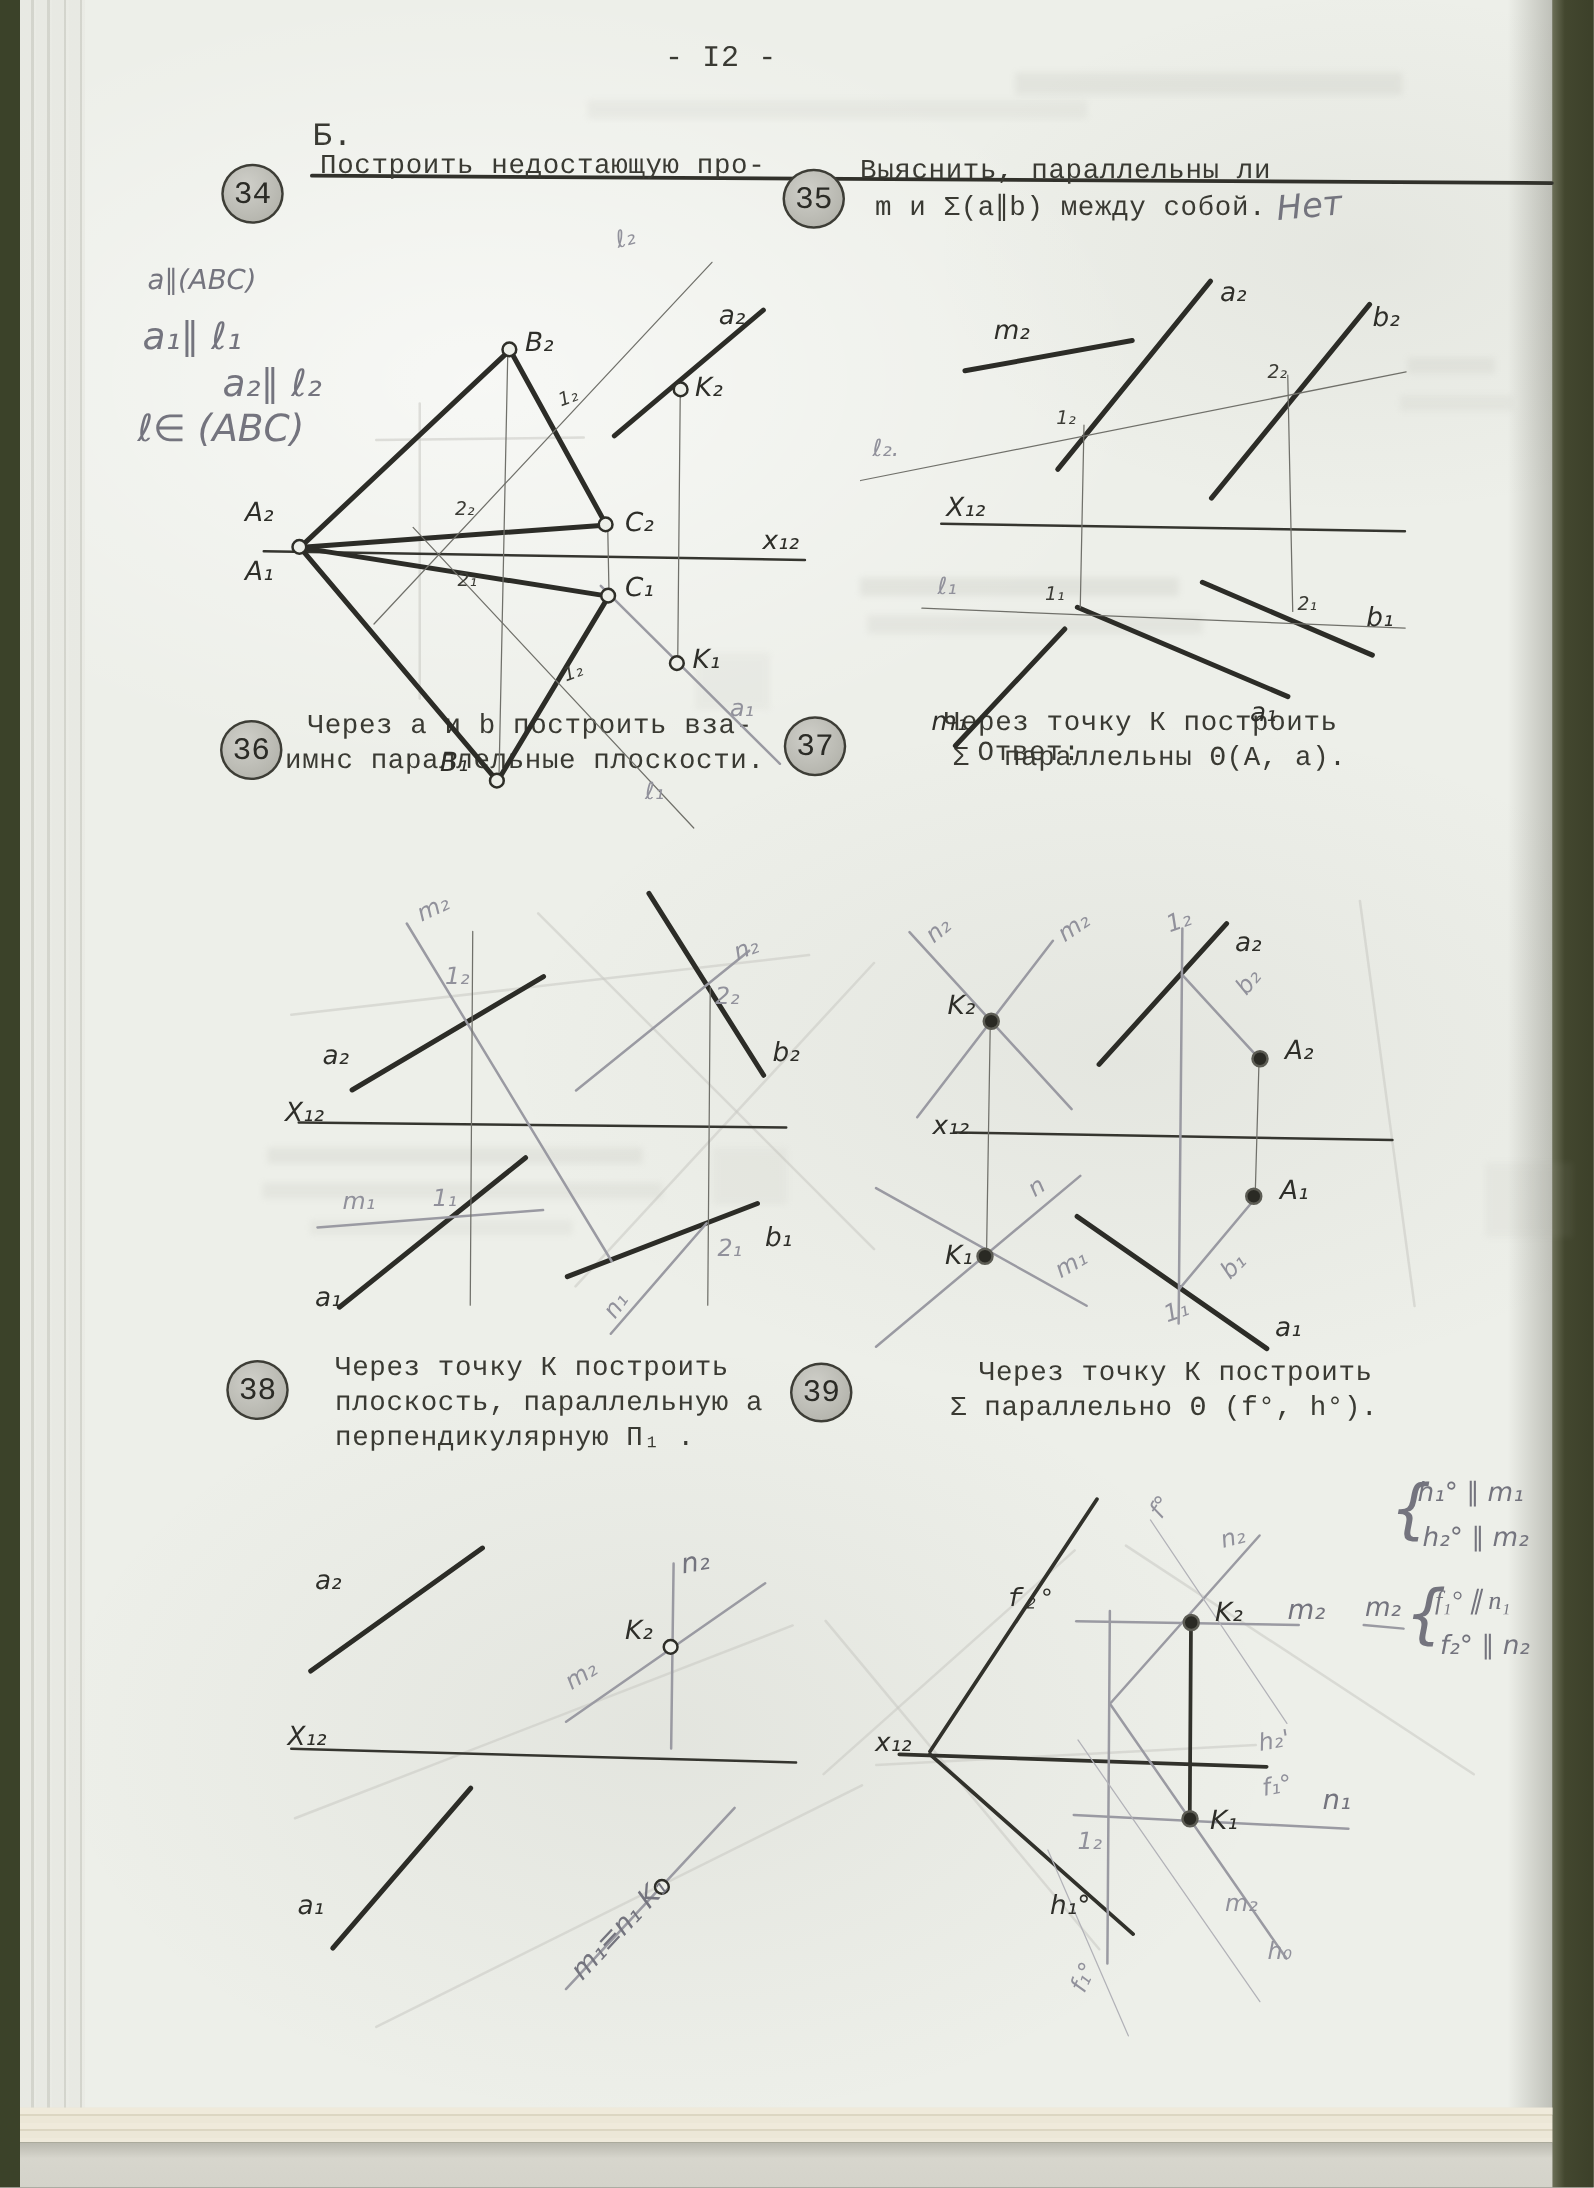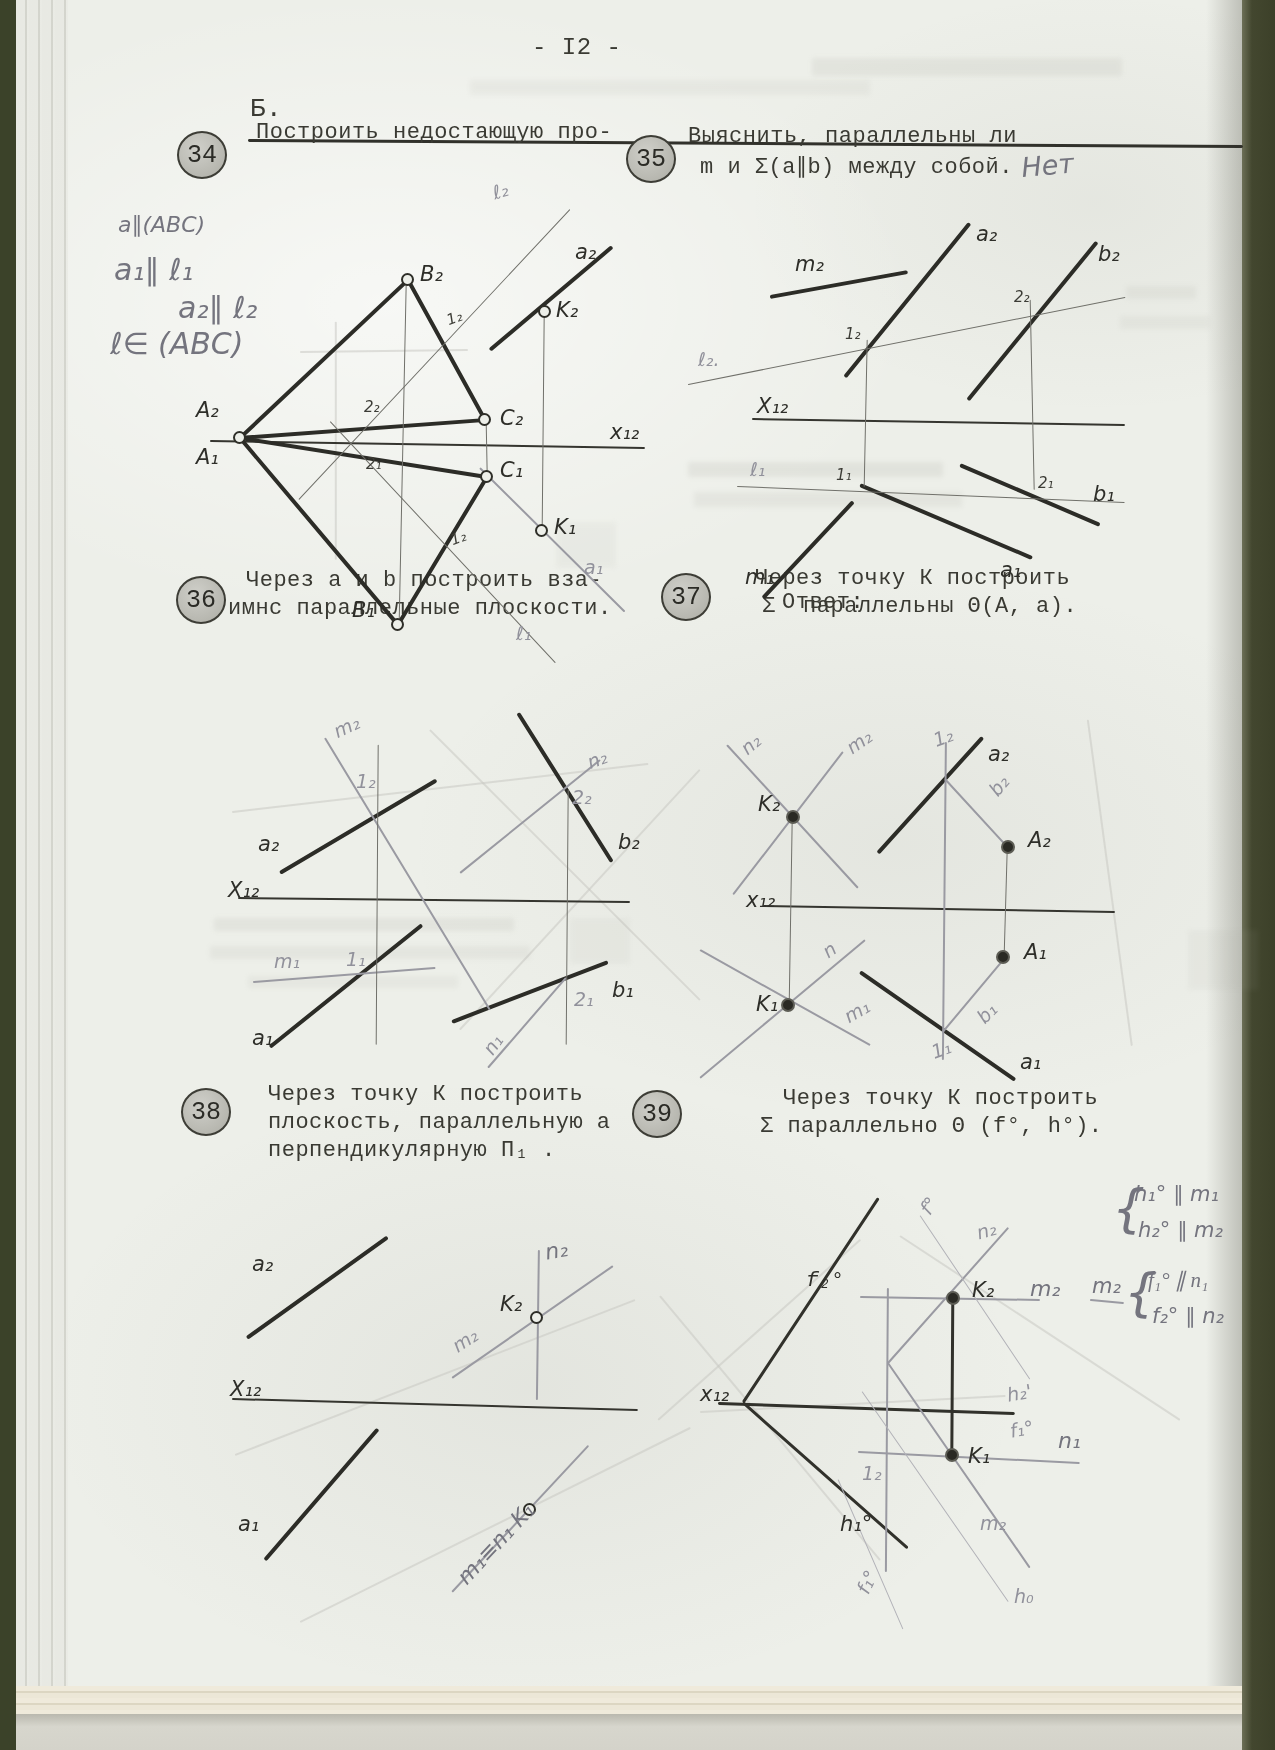--- a/index.html
+++ b/index.html
@@ -94,21 +94,21 @@
       <div class="lab ph-d" style="left: 1148px; top: 1268px; font-size: 21px; font-family: Liberation Serif, serif;">f₁° ∥ n₁</div>
       <div class="lab ph-d" style="left: 1152px; top: 1304px; font-size: 21px;">f₂° ∥ n₂</div>
       <div class="pcirc" style="left: 177px; top: 131px;">34</div>
       <div class="lab print" style="left: 256px; top: 120px;">Построить недостающую про-</div>
       <div class="pcirc" style="left: 626px; top: 135px;">35</div>
       <div class="lab print" style="left: 688px; top: 124px;">Выяснить, параллельны ли</div>
       <div class="lab print" style="left: 700px; top: 153px;">m и Σ(a∥b) между собой.</div>
       <div class="pcirc" style="left: 176px; top: 576px;">36</div>
       <div class="lab print" style="left: 246px; top: 568px;">Через a и b построить вза-</div>
       <div class="lab print" style="left: 228px; top: 596px;">имнс параллельные плоскости.</div>
-      <div class="pcirc" style="left: 661px; top: 573px;">37</div>
+      <div class="pcirc" style="left: 627px; top: 573px;">37</div>
       <div class="lab print" style="left: 755px; top: 566px;">Через точку К построить</div>
       <div class="lab print" style="left: 762px; top: 594px;">Σ  параллельны Θ(A, a).</div>
       <div class="pcirc" style="left: 181px; top: 1088px;">38</div>
       <div class="lab print" style="left: 268px; top: 1082px;">Через точку К построить</div>
       <div class="lab print" style="left: 268px; top: 1110px;">плоскость, параллельную a</div>
       <div class="lab print" style="left: 268px; top: 1138px;">перпендикулярную П₁ .</div>
       <div class="pcirc" style="left: 632px; top: 1090px;">39</div>
       <div class="lab print" style="left: 783px; top: 1086px;">Через точку К построить</div>
       <div class="lab print" style="left: 760px; top: 1114px;">Σ параллельно Θ (f°, h°).</div>
       <div class="" style="position: absolute; left: 0px; top: 0px; width: 1275px; height: 1750px;">
@@ -275,17 +275,17 @@
         <div class="lab hand" style="left: 972px; top: 1278px;">K₂</div>
         <div class="lab hand" style="left: 968px; top: 1444px;">K₁</div>
         <div class="lab ph" style="left: 915px; top: 1206px; transform: rotate(-55deg);">f°</div>
         <div class="lab ph" style="left: 974px; top: 1222px; transform: rotate(-15deg);">n₂</div>
         <div class="lab ph-d" style="left: 1030px; top: 1276px;">m₂</div>
         <div class="lab ph" style="left: 1005px; top: 1384px; transform: rotate(-10deg);">h₂'</div>
         <div class="lab ph" style="left: 1008px; top: 1420px; transform: rotate(-10deg);">f₁°</div>
         <div class="lab ph-d" style="left: 1058px; top: 1428px;">n₁</div>
         <div class="lab ph" style="left: 862px; top: 1462px;">1₂</div>
         <div class="lab ph" style="left: 980px; top: 1512px;">m₂</div>
-        <div class="lab ph" style="left: 1014px; top: 1550px; margin-top: 35px;">h₀</div>
+        <div class="lab ph" style="left: 1014px; top: 1550px;">h₀</div>
         <div class="lab ph" style="left: 852px; top: 1588px; transform: rotate(-65deg);">f₁°</div>
       </div>
     </div>
 </div>
 
 </body></html>

